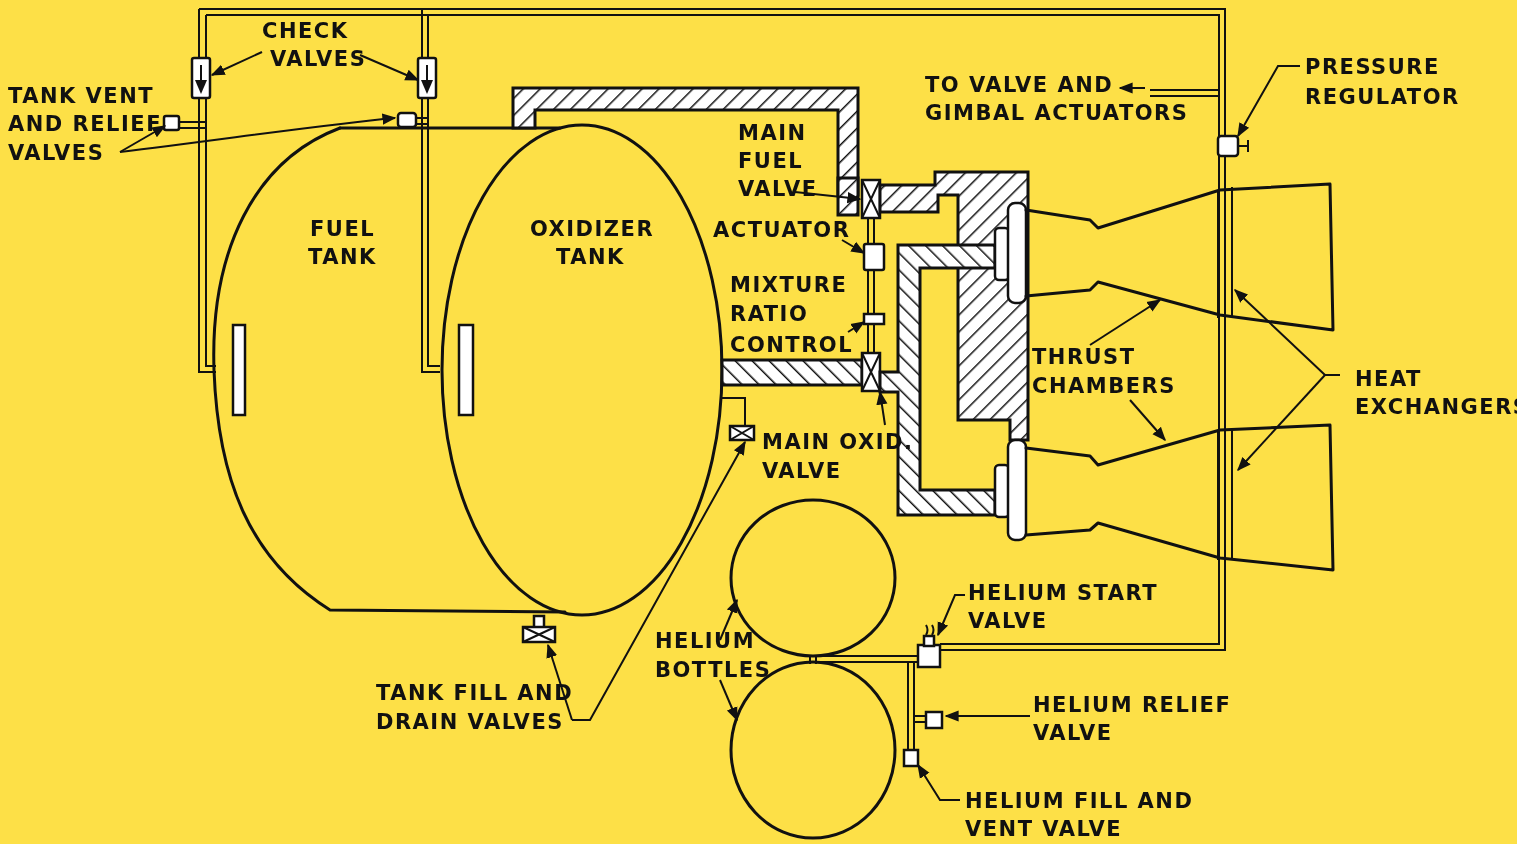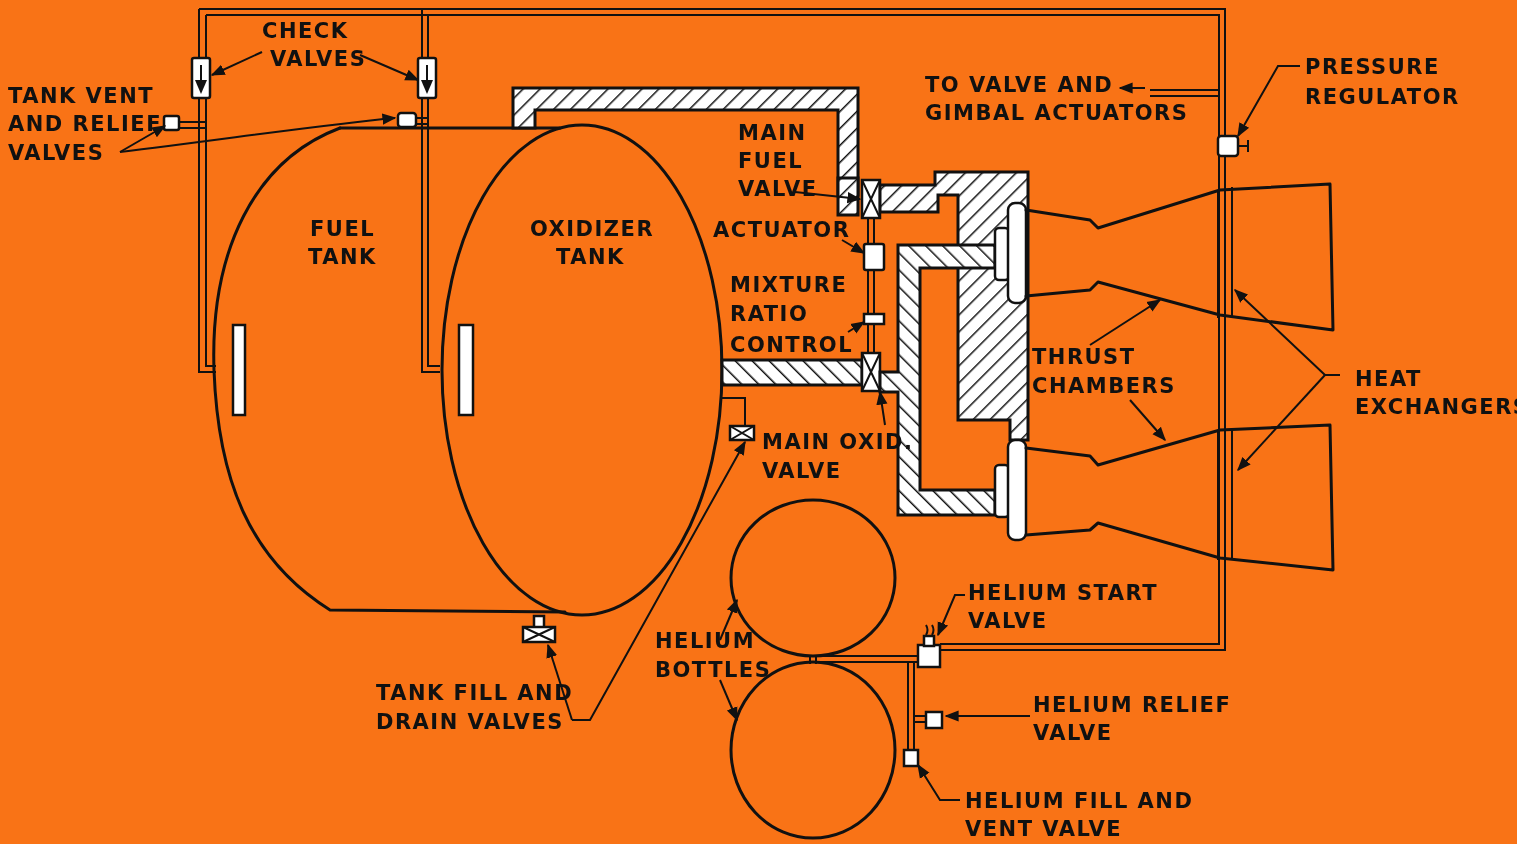--- a/index.html
+++ b/index.html
@@ -1,16 +1,16 @@
 <!DOCTYPE html>
 <html><head>
 <meta charset="utf-8">
 <style>
   html, body { margin: 0; padding: 0; background: #ffffff; }
-  #stage { position: relative; width: 1517px; height: 844px; overflow: hidden; background: #f97316; }
+  #stage { position: relative; width: 1517px; height: 844px; overflow: hidden; background: #fde047; }
   svg { position: absolute; left: 0; top: 0; }
   .ln { stroke: #111; stroke-width: 3; fill: none; stroke-linejoin: round; stroke-linecap: round; }
   .thin { stroke: #111; stroke-width: 2; fill: none; }
   .hatch { fill: url(#hatchA); stroke: #111; stroke-width: 3; }
   .hatchB { fill: url(#hatchB); stroke: #111; stroke-width: 3; }
   .box { fill: #fff; stroke: #111; stroke-width: 2.5; }
   .lbl { font-family: "DejaVu Sans", sans-serif; font-weight: bold; font-size: 21px; fill: #111; letter-spacing: 1.5px; }
   .lead { stroke: #111; stroke-width: 2; fill: none; }
   .arrow { fill: #111; }
 </style>

